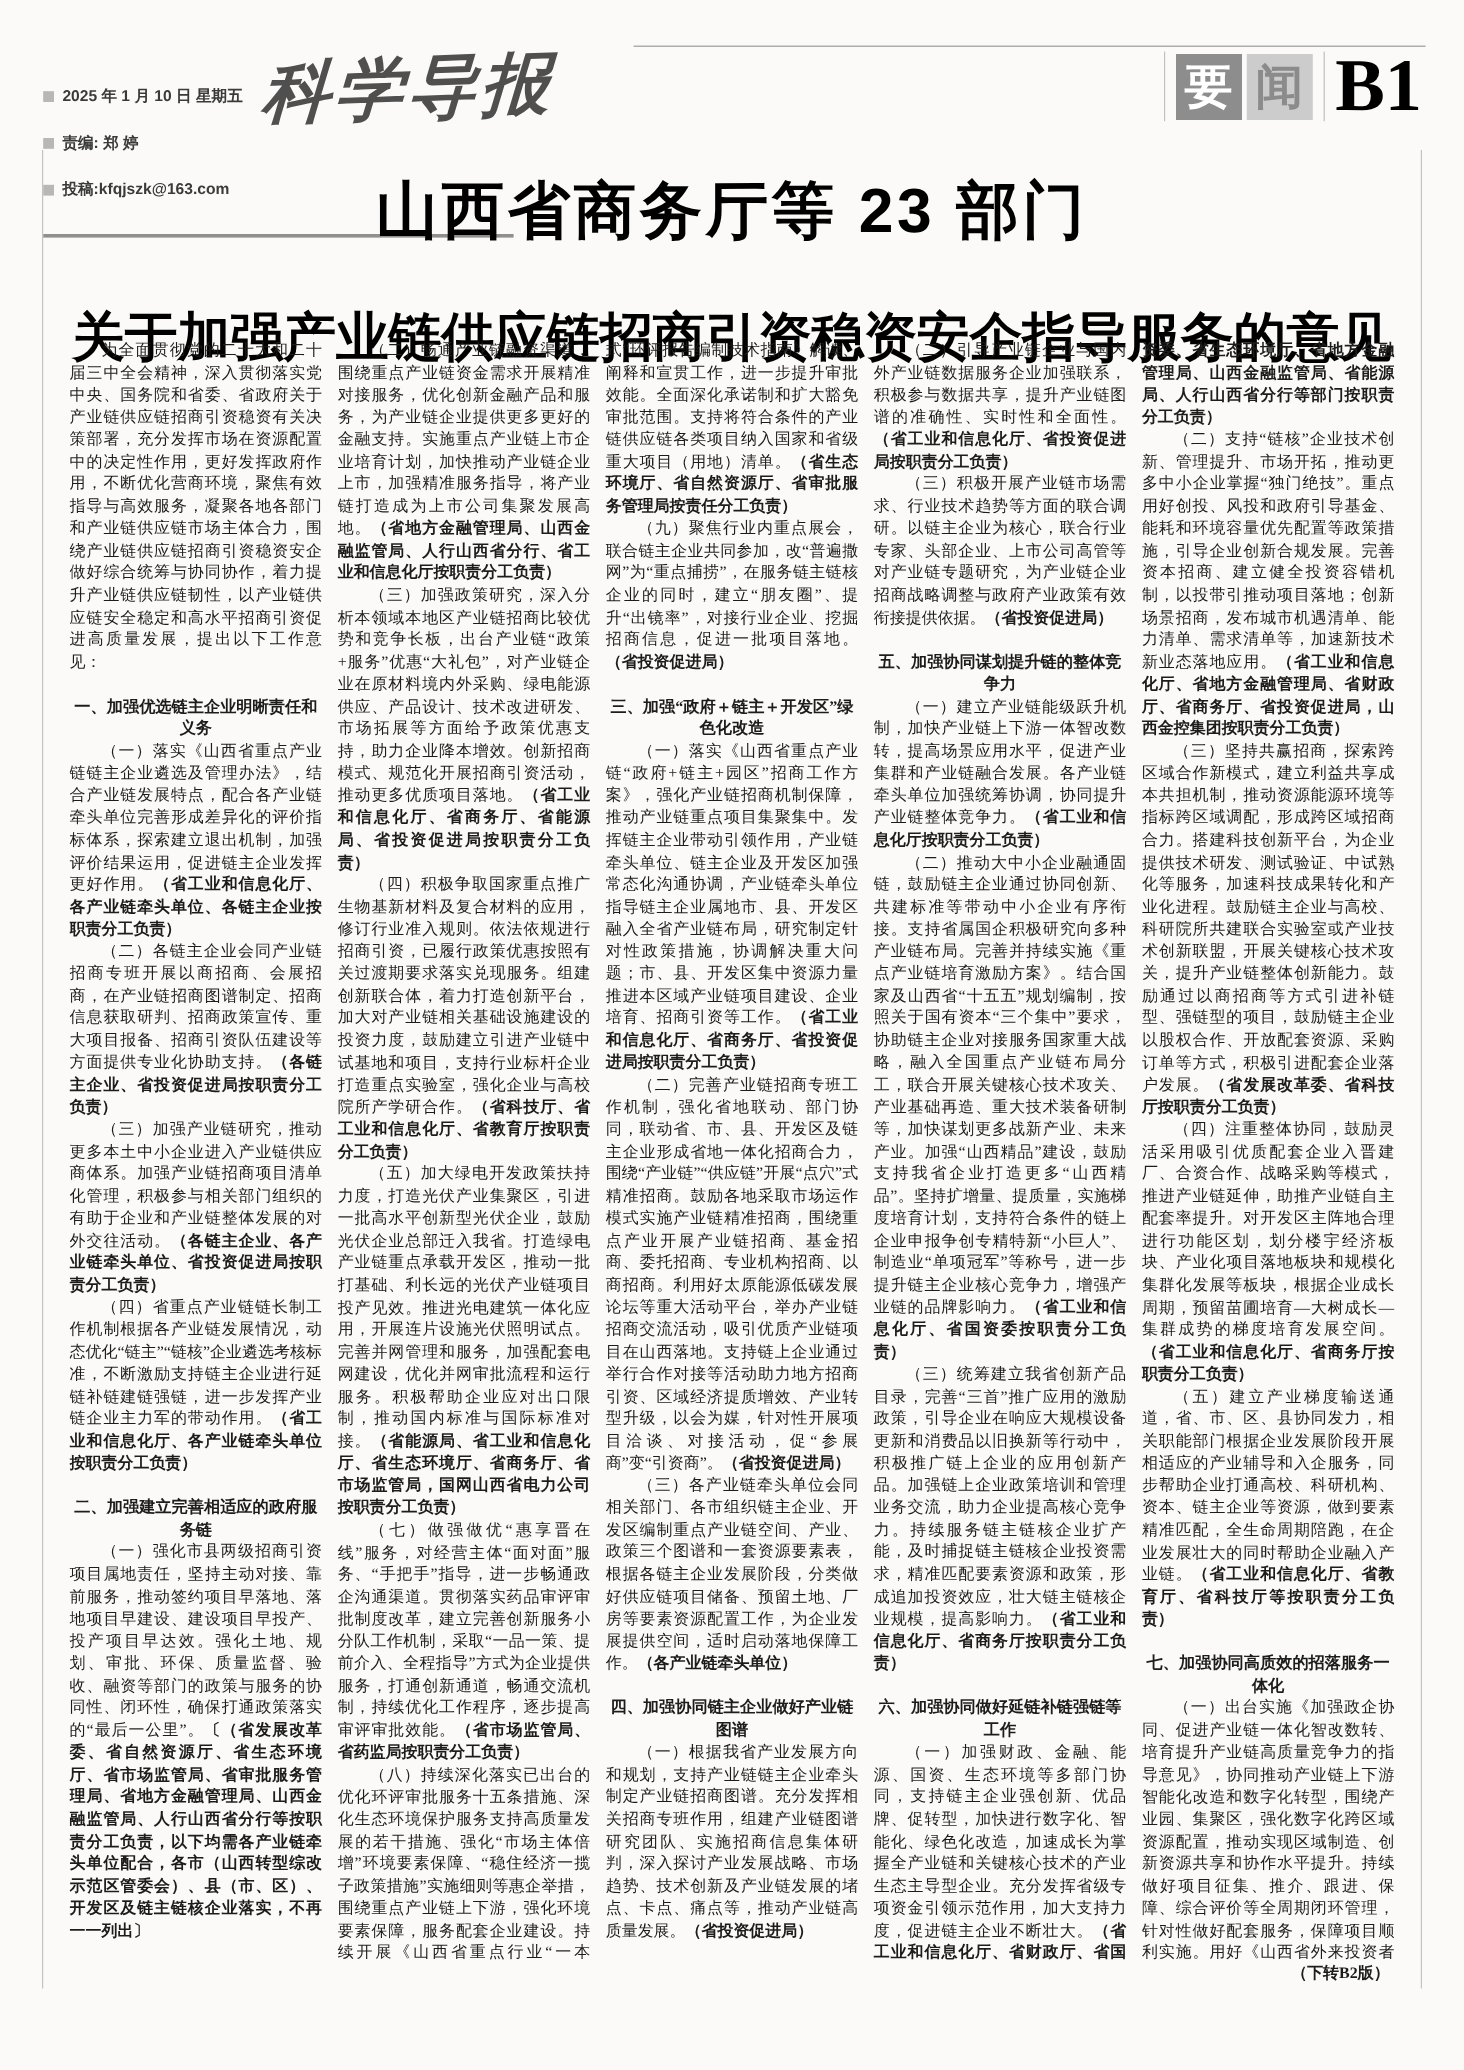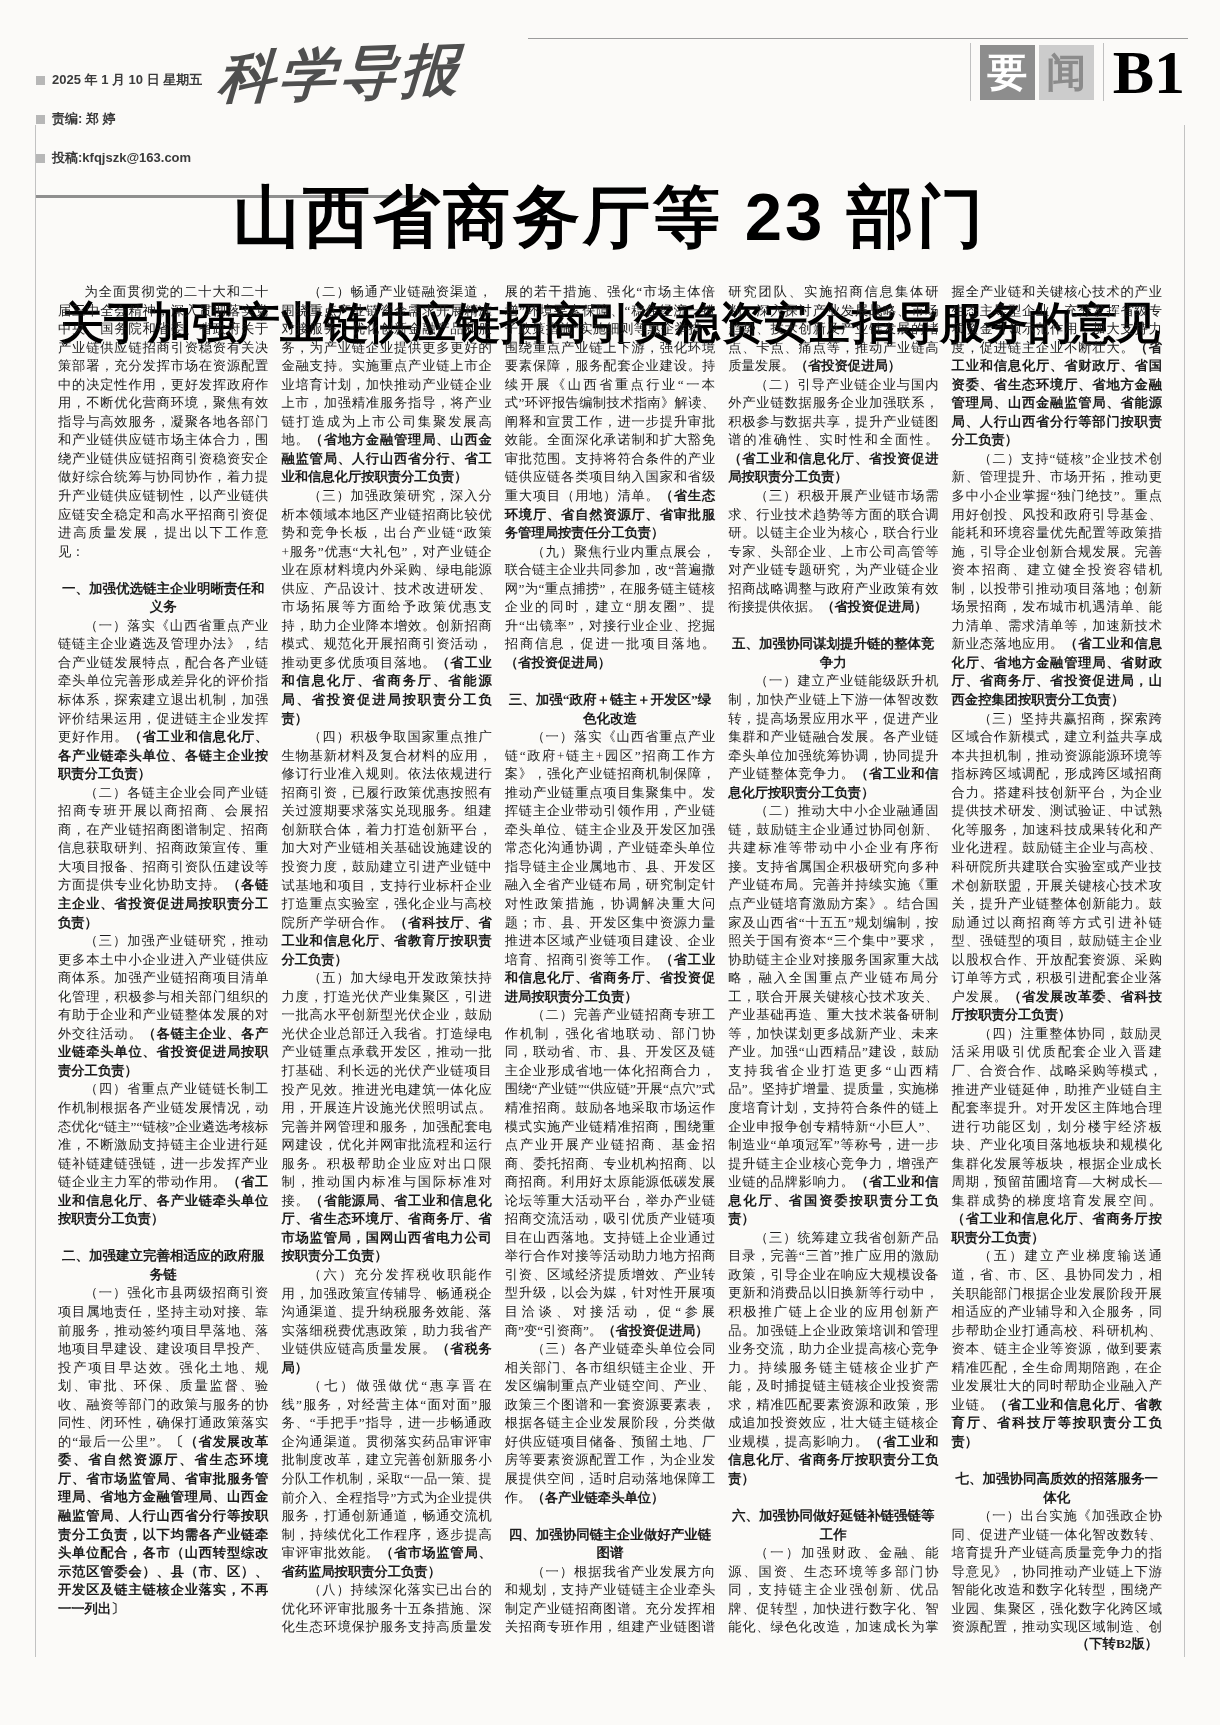--- a/index.html
+++ b/index.html
@@ -19,21 +19,21 @@
   .vline{width:1px;height:58px;background:#c0c0c0;margin:0 9px;}
   .sec-badge{width:55px;height:55px;font-size:40px;line-height:55px;text-align:center;font-weight:bold;}
   .badge-dark{background:#8d8d8d;color:#ffffff;}
   .badge-light{background:#cccccc;color:#8b8b8b;margin-left:4px;}
   .page-no{font-family:"Liberation Serif",serif;font-size:62px;font-weight:bold;color:#000;line-height:60px;text-align:right;}
   
   .content-box{position:absolute;left:35px;right:35px;top:125px;bottom:68px;
       border-left:1px solid #c2c2c2;border-right:1px solid #c2c2c2;}
   .headline{padding-top:20px;text-align:center;font-family:"Liberation Sans",sans-serif;
       font-weight:900;color:#000;}
-  .headline .l1{font-size:67px;letter-spacing:3px;line-height:62px;margin-top:41px;}
+  .headline .l1{font-size:52px;letter-spacing:3px;line-height:62px;}
   .headline .l2{font-size:44px;letter-spacing:0;line-height:56px;margin-top:47px;}
   
   .cols{position:absolute;left:22px;right:22px;top:158px;height:1372px;overflow:hidden;
       column-count:5;column-gap:13px;text-align:justify;
       font-size:13.3px;line-height:18.55px;}
   .cols p{margin:0;text-indent:2em;}
   .cols .sec{font-weight:bold;text-align:center;margin:18.5px 0 0;font-size:13.5px;}
   .cols b{font-weight:bold;}
   .turn-note{position:absolute;right:26px;bottom:4px;font-weight:bold;font-size:13.3px;text-align:right;}
 </style>
@@ -79,21 +79,20 @@
       <p><span>（一）落实《山西省重点产业链链主企业遴选及管理办法》，结合产业链发展特点，配合各产业链牵头单位完善形成差异化的评价指标体系，探索建立退出机制，加强评价结果运用，促进链主企业发挥更好作用。</span><b>（省工业和信息化厅、各产业链牵头单位、各链主企业按职责分工负责）</b></p>
       <p><span>（二）各链主企业会同产业链招商专班开展以商招商、会展招商，在产业链招商图谱制定、招商信息获取研判、招商政策宣传、重大项目报备、招商引资队伍建设等方面提供专业化协助支持。</span><b>（各链主企业、省投资促进局按职责分工负责）</b></p>
       <p><span>（三）加强产业链研究，推动更多本土中小企业进入产业链供应商体系。加强产业链招商项目清单化管理，积极参与相关部门组织的有助于企业和产业链整体发展的对外交往活动。</span><b>（各链主企业、各产业链牵头单位、省投资促进局按职责分工负责）</b></p>
       <p><span>（四）省重点产业链链长制工作机制根据各产业链发展情况，动态优化“链主”“链核”企业遴选考核标准，不断激励支持链主企业进行延链补链建链强链，进一步发挥产业链企业主力军的带动作用。</span><b>（省工业和信息化厅、各产业链牵头单位按职责分工负责）</b></p>
       <div class="sec">二、加强建立完善相适应的政府服务链</div>
       <p><span>（一）强化市县两级招商引资项目属地责任，坚持主动对接、靠前服务，推动签约项目早落地、落地项目早建设、建设项目早投产、投产项目早达效。强化土地、规划、审批、环保、质量监督、验收、融资等部门的政策与服务的协同性、闭环性，确保打通政策落实的“最后一公里”。</span><b>〔（省发展改革委、省自然资源厅、省生态环境厅、省市场监管局、省审批服务管理局、省地方金融管理局、山西金融监管局、人行山西省分行等按职责分工负责，以下均需各产业链牵头单位配合，各市（山西转型综改示范区管委会）、县（市、区）、开发区及链主链核企业落实，不再一一列出〕</b></p>
       <p><span>（二）畅通产业链融资渠道，围绕重点产业链资金需求开展精准对接服务，优化创新金融产品和服务，为产业链企业提供更多更好的金融支持。实施重点产业链上市企业培育计划，加快推动产业链企业上市，加强精准服务指导，将产业链打造成为上市公司集聚发展高地。</span><b>（省地方金融管理局、山西金融监管局、人行山西省分行、省工业和信息化厅按职责分工负责）</b></p>
       <p><span>（三）加强政策研究，深入分析本领域本地区产业链招商比较优势和竞争长板，出台产业链“政策+服务”优惠“大礼包”，对产业链企业在原材料境内外采购、绿电能源供应、产品设计、技术改进研发、市场拓展等方面给予政策优惠支持，助力企业降本增效。创新招商模式、规范化开展招商引资活动，推动更多优质项目落地。</span><b>（省工业和信息化厅、省商务厅、省能源局、省投资促进局按职责分工负责）</b></p>
       <p><span>（四）积极争取国家重点推广生物基新材料及复合材料的应用，修订行业准入规则。依法依规进行招商引资，已履行政策优惠按照有关过渡期要求落实兑现服务。组建创新联合体，着力打造创新平台，加大对产业链相关基础设施建设的投资力度，鼓励建立引进产业链中试基地和项目，支持行业标杆企业打造重点实验室，强化企业与高校院所产学研合作。</span><b>（省科技厅、省工业和信息化厅、省教育厅按职责分工负责）</b></p>
       <p><span>（五）加大绿电开发政策扶持力度，打造光伏产业集聚区，引进一批高水平创新型光伏企业，鼓励光伏企业总部迁入我省。打造绿电产业链重点承载开发区，推动一批打基础、利长远的光伏产业链项目投产见效。推进光电建筑一体化应用，开展连片设施光伏照明试点。完善并网管理和服务，加强配套电网建设，优化并网审批流程和运行服务。积极帮助企业应对出口限制，推动国内标准与国际标准对接。</span><b>（省能源局、省工业和信息化厅、省生态环境厅、省商务厅、省市场监管局，国网山西省电力公司按职责分工负责）</b></p>
-      <p><span>（六）充分发挥税收职能作用，加强政策宣传辅导、畅通税企沟通渠道、提升纳税服务效能、落实落细税费优惠政策，助力我省产业链供应链高质量发展。</span><b>（省税务局）</b></p>
       <p><span>（七）做强做优“惠享晋在线”服务，对经营主体“面对面”服务、“手把手”指导，进一步畅通政企沟通渠道。贯彻落实药品审评审批制度改革，建立完善创新服务小分队工作机制，采取“一品一策、提前介入、全程指导”方式为企业提供服务，打通创新通道，畅通交流机制，持续优化工作程序，逐步提高审评审批效能。</span><b>（省市场监管局、省药监局按职责分工负责）</b></p>
       <p><span>（八）持续深化落实已出台的优化环评审批服务十五条措施、深化生态环境保护服务支持高质量发展的若干措施、强化“市场主体倍增”环境要素保障、“稳住经济一揽子政策措施”实施细则等惠企举措，围绕重点产业链上下游，强化环境要素保障，服务配套企业建设。持续开展《山西省重点行业“一本式”环评报告编制技术指南》解读、阐释和宣贯工作，进一步提升审批效能。全面深化承诺制和扩大豁免审批范围。支持将符合条件的产业链供应链各类项目纳入国家和省级重大项目（用地）清单。</span><b>（省生态环境厅、省自然资源厅、省审批服务管理局按责任分工负责）</b></p>
       <p><span>（九）聚焦行业内重点展会，联合链主企业共同参加，改“普遍撒网”为“重点捕捞”，在服务链主链核企业的同时，建立“朋友圈”、提升“出镜率”，对接行业企业、挖掘招商信息，促进一批项目落地。</span><b>（省投资促进局）</b></p>
       <div class="sec">三、加强“政府＋链主＋开发区”绿色化改造</div>
       <p><span>（一）落实《山西省重点产业链“政府+链主+园区”招商工作方案》，强化产业链招商机制保障，推动产业链重点项目集聚集中。发挥链主企业带动引领作用，产业链牵头单位、链主企业及开发区加强常态化沟通协调，产业链牵头单位指导链主企业属地市、县、开发区融入全省产业链布局，研究制定针对性政策措施，协调解决重大问题；市、县、开发区集中资源力量推进本区域产业链项目建设、企业培育、招商引资等工作。</span><b>（省工业和信息化厅、省商务厅、省投资促进局按职责分工负责）</b></p>
       <p><span>（二）完善产业链招商专班工作机制，强化省地联动、部门协同，联动省、市、县、开发区及链主企业形成省地一体化招商合力，围绕“产业链”“供应链”开展“点穴”式精准招商。鼓励各地采取市场运作模式实施产业链精准招商，围绕重点产业开展产业链招商、基金招商、委托招商、专业机构招商、以商招商。利用好太原能源低碳发展论坛等重大活动平台，举办产业链招商交流活动，吸引优质产业链项目在山西落地。支持链上企业通过举行合作对接等活动助力地方招商引资、区域经济提质增效、产业转型升级，以会为媒，针对性开展项目洽谈、对接活动，促“参展商”变“引资商”。</span><b>（省投资促进局）</b></p>
       <p><span>（三）各产业链牵头单位会同相关部门、各市组织链主企业、开发区编制重点产业链空间、产业、政策三个图谱和一套资源要素表，根据各链主企业发展阶段，分类做好供应链项目储备、预留土地、厂房等要素资源配置工作，为企业发展提供空间，适时启动落地保障工作。</span><b>（各产业链牵头单位）</b></p>
       <div class="sec">四、加强协同链主企业做好产业链图谱</div>
       <p><span>（一）根据我省产业发展方向和规划，支持产业链链主企业牵头制定产业链招商图谱。充分发挥相关招商专班作用，组建产业链图谱研究团队、实施招商信息集体研判，深入探讨产业发展战略、市场趋势、技术创新及产业链发展的堵点、卡点、痛点等，推动产业链高质量发展。</span><b>（省投资促进局）</b></p>
       <p><span>（二）引导产业链企业与国内外产业链数据服务企业加强联系，积极参与数据共享，提升产业链图谱的准确性、实时性和全面性。</span><b>（省工业和信息化厅、省投资促进局按职责分工负责）</b></p>

